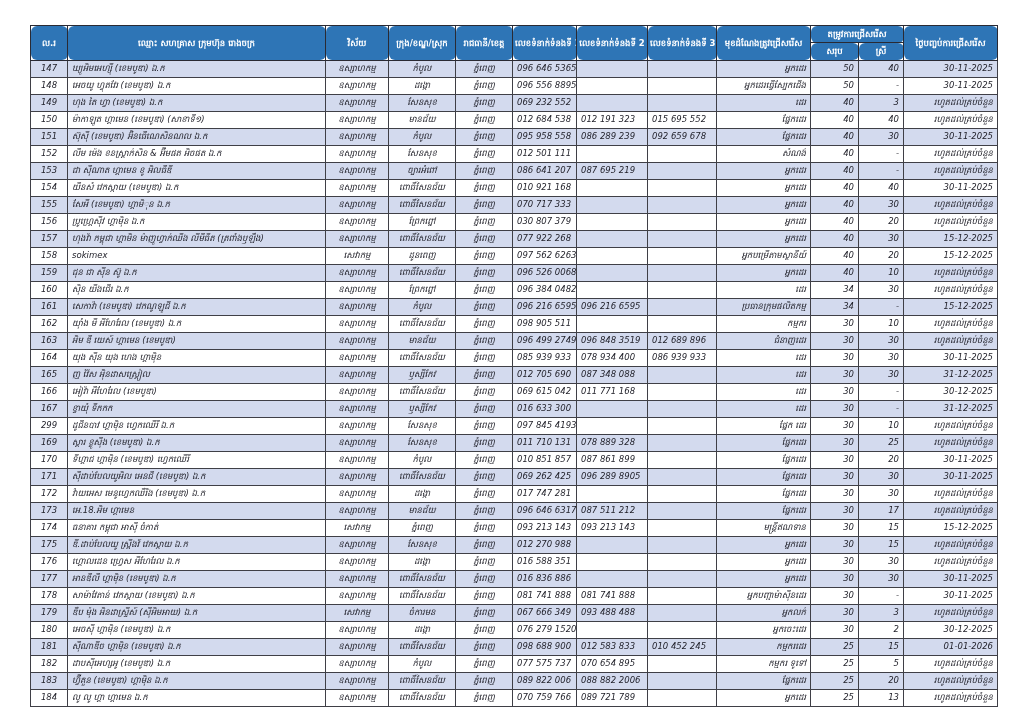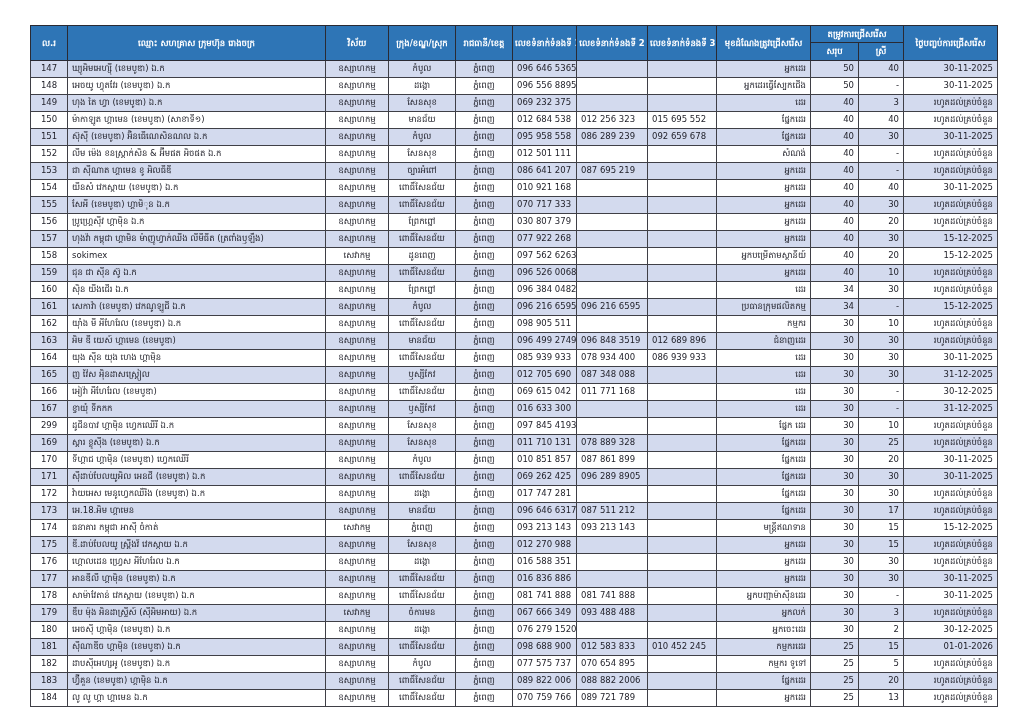--- a/index.html
+++ b/index.html
@@ -27,22 +27,23 @@
     line-height:1.45;
   }
   table.recruit thead th{
     background:var(--header-bg,#2e75b6);
     color:#ffffff;
     font-weight:bold;
     text-align:center;
     font-size:8.5px;
     padding:2px 2px;
     border-color:#2a2a33;
+    border-radius:6px;
   }
-  table.recruit tbody tr{height:17px;background:#ffffff;}
+  table.recruit tbody tr{height:17px;background:#ffffff;font-style:italic;}
   table.recruit tbody tr:nth-child(odd){background:var(--row-alt,#d3daee);}
   td.c-no{text-align:center;}
   td.c-name{text-align:left;}
   td.c-sector,td.c-district,td.c-province{text-align:center;}
   td.c-tel1,td.c-tel2,td.c-tel3{text-align:left;padding-left:8px;}
   td.c-position{text-align:right;}
   td.c-total,td.c-female{text-align:right;padding-right:7px;}
   td.c-end{text-align:right;}
 </style>
 </head>
@@ -111,36 +112,36 @@
           <td class="c-total">50</td>
           <td class="c-female">-</td>
           <td class="c-end">30-11-2025</td>
         </tr>
         <tr>
           <td class="c-no">149</td>
           <td class="c-name">ហុង តៃ ហ្វា (ខេមបូឌា) ឯ.ក</td>
           <td class="c-sector">ឧស្សាហកម្ម</td>
           <td class="c-district">សែនសុខ</td>
           <td class="c-province">ភ្នំពេញ</td>
-          <td class="c-tel1">069 232 375</td>
+          <td class="c-tel1">069 232 552</td>
           <td class="c-tel2"></td>
           <td class="c-tel3"></td>
           <td class="c-position">ដេរ</td>
           <td class="c-total">40</td>
           <td class="c-female">3</td>
           <td class="c-end">រហូតដល់គ្រប់ចំនួន</td>
         </tr>
         <tr>
           <td class="c-no">150</td>
           <td class="c-name">ម៉ាកាឡូត ហ្គាមេន (ខេមបូឌា) (សាខាទី១)</td>
           <td class="c-sector">ឧស្សាហកម្ម</td>
           <td class="c-district">មានជ័យ</td>
           <td class="c-province">ភ្នំពេញ</td>
           <td class="c-tel1">012 684 538</td>
-          <td class="c-tel2">012 256 323</td>
+          <td class="c-tel2">012 191 323</td>
           <td class="c-tel3">015 695 552</td>
           <td class="c-position">ផ្នែកដេរ</td>
           <td class="c-total">40</td>
           <td class="c-female">40</td>
           <td class="c-end">រហូតដល់គ្រប់ចំនួន</td>
         </tr>
         <tr>
           <td class="c-no">151</td>
           <td class="c-name">ស៊ុស៊ី (ខេមបូឌា) អ៊ិនធើណេសិនណល ឯ.ក</td>
           <td class="c-sector">ឧស្សាហកម្ម</td>

